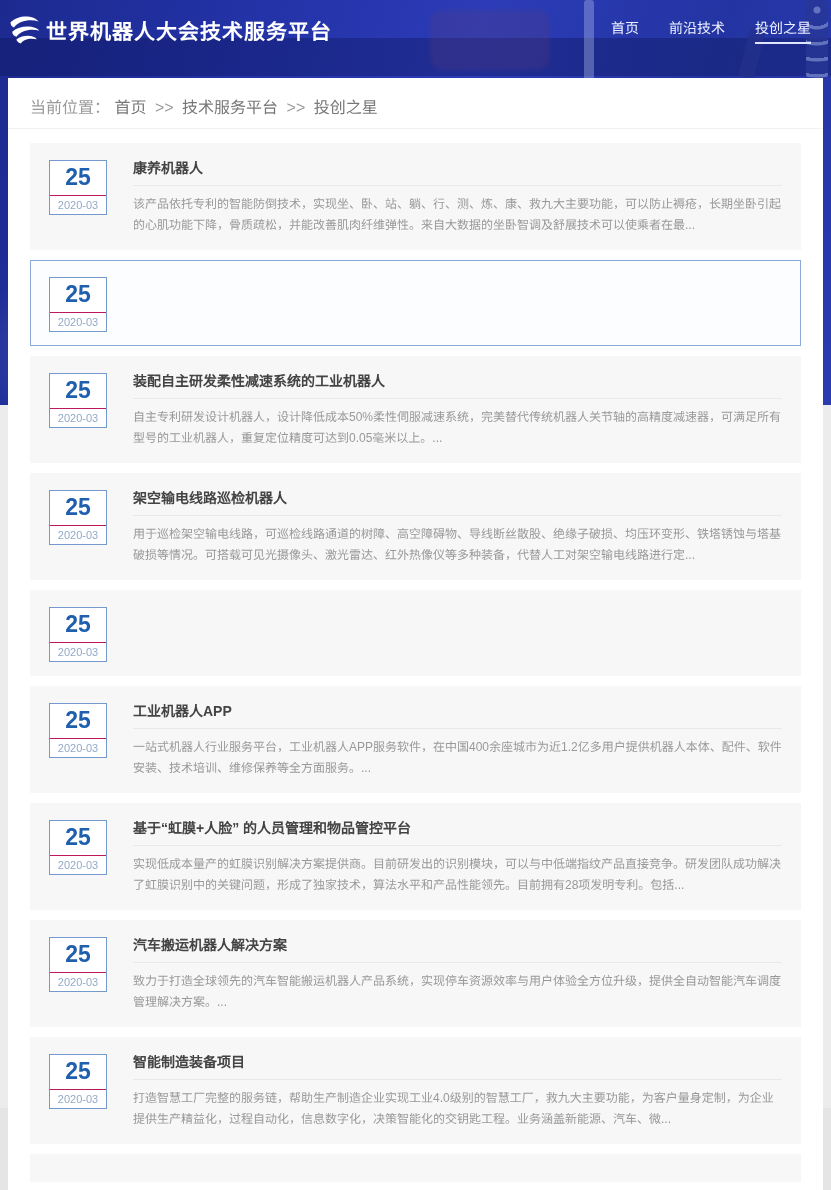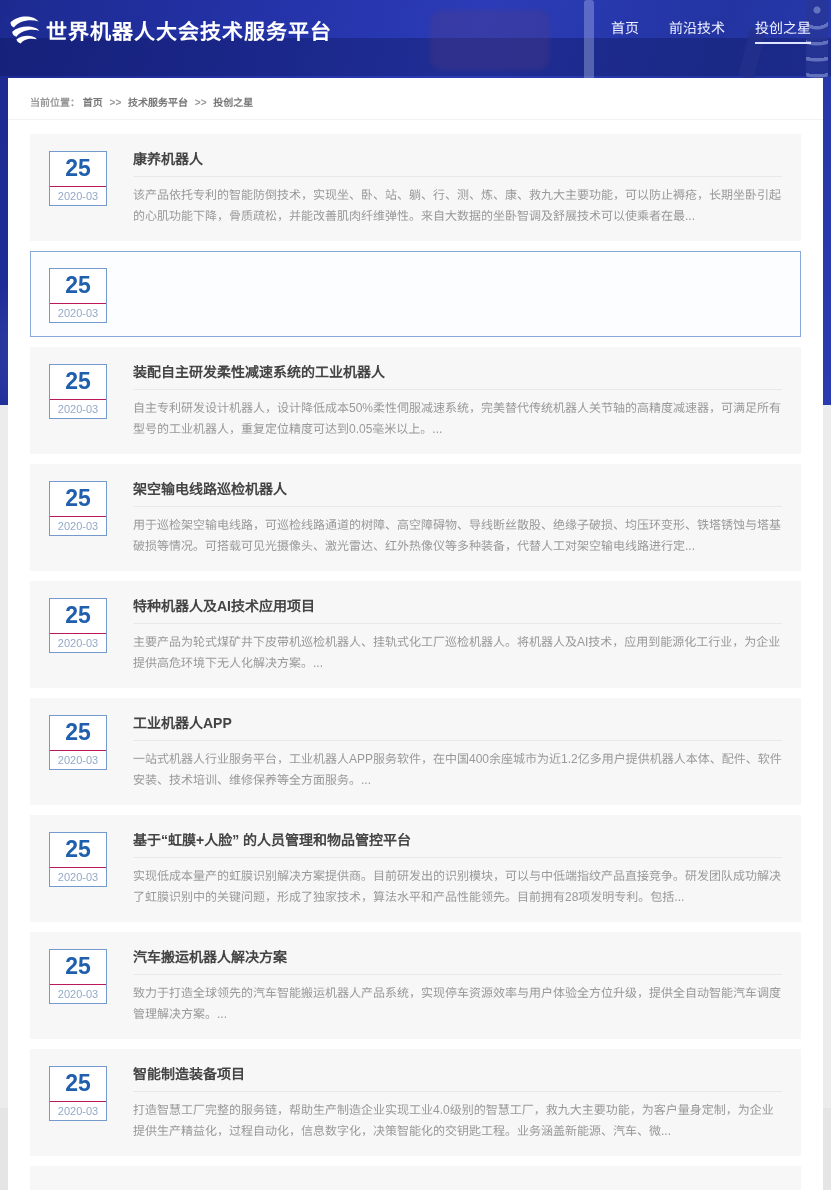--- a/index.html
+++ b/index.html
@@ -26,21 +26,21 @@
     display:flex; align-items:center; padding:0 20px 0 8px; z-index:5; }
   .logo-wrap { display:flex; align-items:center; }
   .logo-icon { width:34px; height:34px; margin-right:4px; }
   .site-title { color:#fff; font-size:21px; font-weight:bold; letter-spacing:1px; }
   nav.main-nav { margin-left:auto; display:flex; gap:30px; }
   .nav-link { color:#eef1ff; font-size:14px; text-decoration:none; padding-bottom:5px; cursor:pointer; }
   .nav-link.active { border-bottom:2px solid #dfe4ff; }
 
   
   .card { position:absolute; top:78px; left:8px; width:815px; background:#fff; z-index:4; padding-bottom:8px; }
-  .breadcrumb { padding:16px 22px 10px; font-size:10px; color:#999; border-bottom:1px solid #f2f2f2; margin:0 0 14px 0;font-weight:bold; }
+  .breadcrumb { padding:16px 22px 10px; font-size:16px; color:#999; border-bottom:1px solid #f2f2f2; margin:0 0 14px 0; }
   .breadcrumb a { color:#777; text-decoration:none; cursor:pointer; }
   .breadcrumb .sep { margin:0 4px; color:#999; }
 
   .list { padding:0 22px; }
   .list-item { display:flex; background:#f7f7f7; border:1px solid transparent;
     padding:13px 18px; margin-bottom:10px; cursor:pointer; }
   .list-item.highlighted { background:#fcfdff; border:1px solid #8aa9d6; }
   .date-box { width:58px; min-width:58px; align-self:flex-start; background:#fff;
     border:1px solid #7499cc; text-align:center; margin-top:3px; }
   .date-day { font-size:23px; font-weight:bold; color:#1f5fae; padding:3px 0 4px; border-bottom:1px solid #be185d; }
@@ -136,24 +136,20 @@
         <div class="item-body">
           <div class="item-title">架空输电线路巡检机器人</div>
           <div class="item-desc">用于巡检架空输电线路，可巡检线路通道的树障、高空障碍物、导线断丝散股、绝缘子破损、均压环变形、铁塔锈蚀与塔基破损等情况。可搭载可见光摄像头、激光雷达、红外热像仪等多种装备，代替人工对架空输电线路进行定...</div>
         </div>
       </div>
 
       <div class="list-item">
         <div class="date-box">
           <div class="date-day">25</div>
           <div class="date-month">2020-03</div>
-        </div>
-        <div class="item-body">
-          <div class="item-title">特种机器人及AI技术应用项目</div>
-          <div class="item-desc">主要产品为轮式煤矿井下皮带机巡检机器人、挂轨式化工厂巡检机器人。将机器人及AI技术，应用到能源化工行业，为企业提供高危环境下无人化解决方案。...</div>
         </div>
       </div>
 
       <div class="list-item">
         <div class="date-box">
           <div class="date-day">25</div>
           <div class="date-month">2020-03</div>
         </div>
         <div class="item-body">
           <div class="item-title">工业机器人APP</div>

